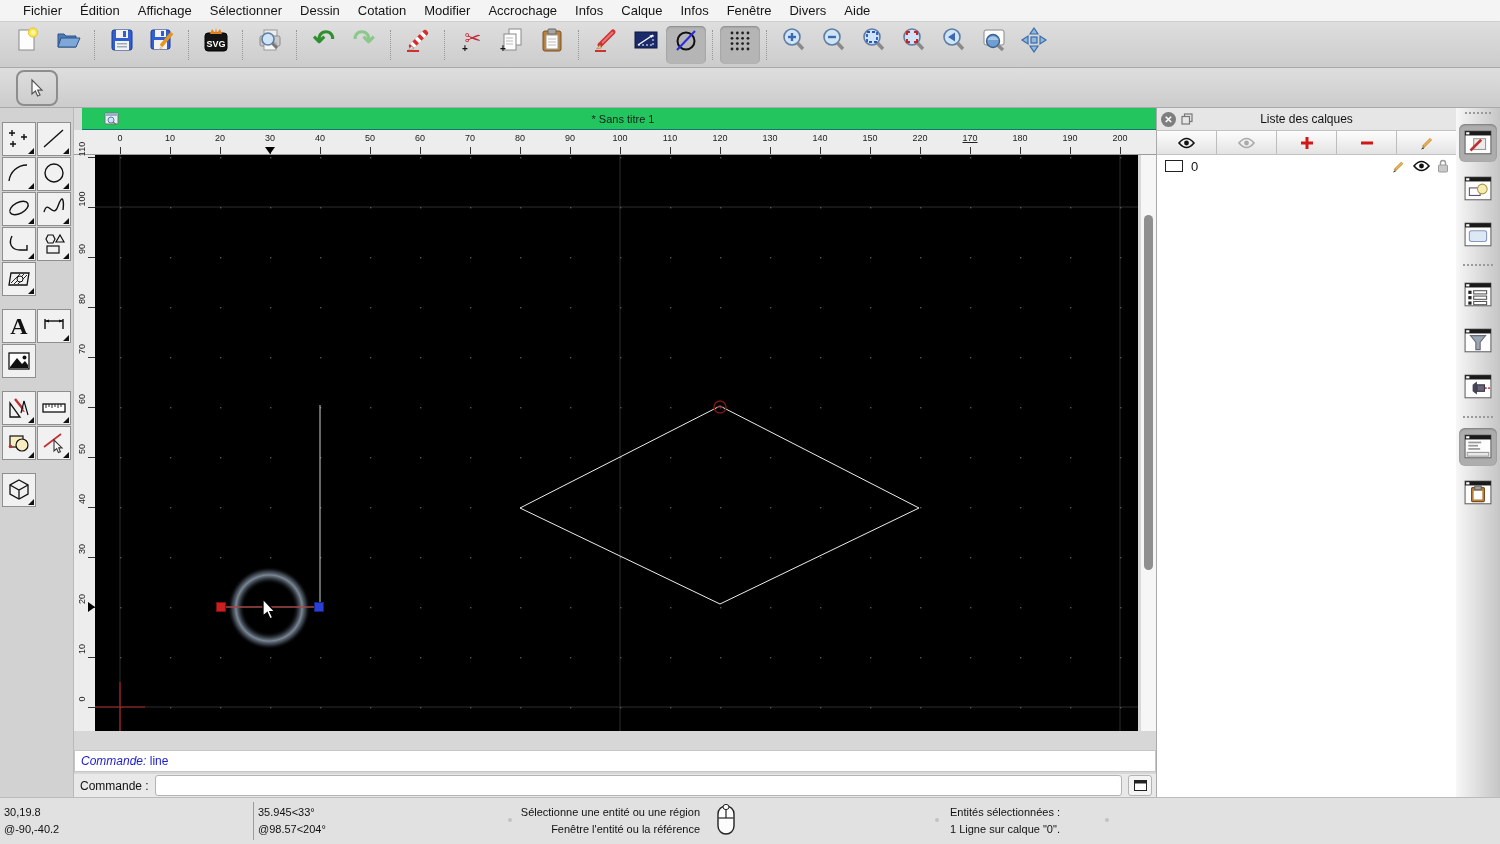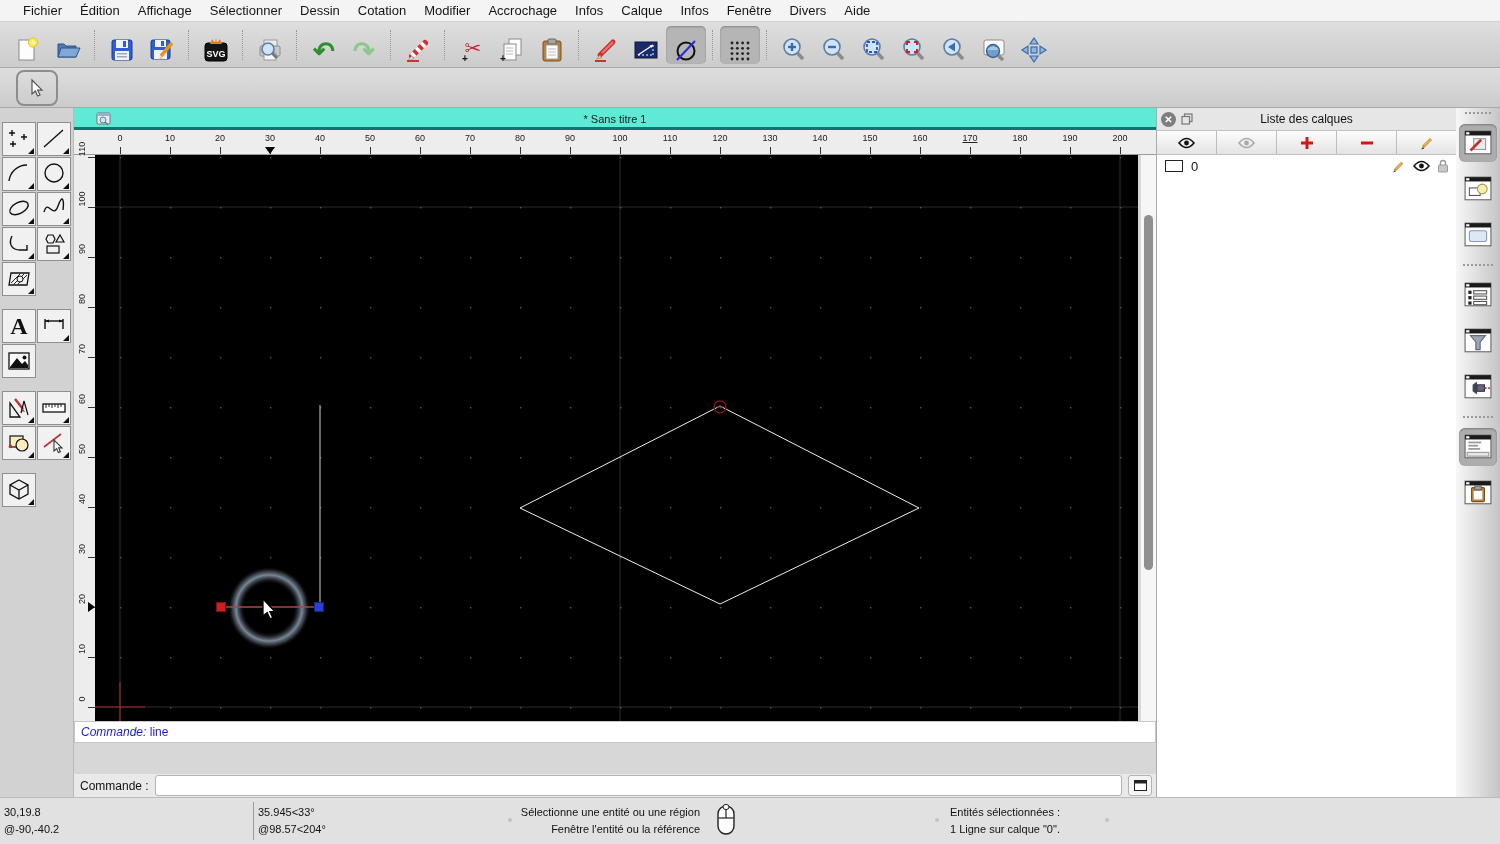--- a/index.html
+++ b/index.html
@@ -6,52 +6,52 @@
   #app{position:relative;width:1500px;height:844px;overflow:hidden;background:#d4d4d4;user-select:none;}
 
   
   .menubar{position:absolute;top:0;left:0;right:0;height:22px;background:#f4f4f4;border-bottom:1px solid #cfcfcf;display:flex;align-items:flex-start;padding-left:14px;box-sizing:border-box;}
   .menu-item{font-size:13px;color:#151515;padding:0 9px;line-height:22px;white-space:nowrap;}
 
   
   .toolbar{position:absolute;left:0;right:0;background:linear-gradient(#dedede,#cccccc);border-bottom:1px solid #a9a9a9;display:flex;align-items:center;box-sizing:border-box;}
   .tb1{top:22px;height:46px;padding-left:8px;}
   .tb2{top:68px;height:40px;padding-left:8px;}
-  .tbtn{width:40px;height:38px;display:flex;align-items:flex-end;justify-content:center;border-radius:5px;flex:0 0 auto;}
+  .tbtn{width:40px;height:38px;display:flex;align-items:flex-start;justify-content:center;border-radius:5px;flex:0 0 auto;}
   .tbtn.pressed{background:#b5b5b5;box-shadow:inset 0 1px 2px rgba(0,0,0,.25);}
   .tsep{width:1px;height:30px;border-left:1px dotted #979797;margin:0 6px;flex:0 0 auto;}
   .tool-active-btn{width:38px;height:32px;border:2px solid #8d8d8d;border-radius:8px;display:flex;align-items:center;justify-content:center;background:transparent;margin-left:8px;}
 
   
   .palette{position:absolute;left:0;top:108px;width:74px;height:689px;background:#d2d2d2;border-right:1px solid #b9b9b9;box-sizing:border-box;padding:14px 0 0 2px;}
   .prow{display:flex;}
   .pbtn{position:relative;width:34px;height:34px;background:#f1f1f1;border:1px solid #8f8f8f;margin:0 1px 1px 0;display:flex;align-items:center;justify-content:center;box-sizing:border-box;}
   .pbtn .tri{position:absolute;right:1px;bottom:1px;width:0;height:0;border-left:6px solid transparent;border-bottom:6px solid #111;}
   .pgap{height:12px;}
 
   
   .mdi{position:absolute;left:74px;top:108px;width:1082px;height:689px;background:#d7d7d7;}
-  .tabbar{position:absolute;left:0;top:0;width:100%;height:22px;background:#5eead4;border-bottom:3px solid #0f766e;box-sizing:border-box;}
+  .tabbar{position:absolute;left:8px;top:0;width:100%;height:22px;background:#22c55e;border-bottom:1px solid #0f766e;box-sizing:border-box;}
   .tabtitle{position:absolute;left:0;right:0;top:0;text-align:center;font-size:11px;color:#1c1c1c;line-height:22px;}
   .tabicon{position:absolute;left:22px;top:3px;}
   .hruler{position:absolute;left:0;top:22px;width:100%;height:25px;background:#ededed;border-bottom:1px solid #9b9b9b;box-sizing:border-box;}
   .htick{position:absolute;bottom:0;width:1px;height:7px;background:#333;}
   .hlab{position:absolute;top:3px;width:30px;margin-left:-15px;text-align:center;font-size:9px;color:#222;}
   .hmarker{position:absolute;bottom:0;width:0;height:0;margin-left:-5px;border-left:5px solid transparent;border-right:5px solid transparent;border-top:7px solid #000;}
   .vruler{position:absolute;left:0;top:47px;width:21px;height:576px;background:#ededed;}
   .vtick{position:absolute;right:0;width:7px;height:1px;background:#333;}
   .vlab{position:absolute;left:-6px;width:30px;height:12px;text-align:center;font-size:9px;color:#222;transform:rotate(-90deg);}
   .vmarker{position:absolute;right:0;width:0;height:0;margin-top:-5px;border-top:5px solid transparent;border-bottom:5px solid transparent;border-left:7px solid #000;}
   .canvas{position:absolute;left:21px;top:47px;width:1043px;height:576px;background:#000;overflow:hidden;}
   .vscroll{position:absolute;left:1066px;top:47px;width:16px;height:576px;background:#f6f6f6;border-left:1px solid #d8d8d8;box-sizing:border-box;}
   .vthumb{position:absolute;left:3px;width:9px;border-radius:5px;background:#8f8f8f;}
   .hscrollrow{position:absolute;left:0;top:623px;width:1082px;height:19px;background:#f6f6f6;border-top:1px solid #d8d8d8;box-sizing:border-box;}
   .hthumb{position:absolute;top:4px;height:10px;border-radius:5px;background:#8f8f8f;}
   .gridstatus{position:absolute;right:8px;top:1px;font-size:12px;color:#000;}
-  .cmdhist{position:absolute;left:0;top:613px;width:1082px;height:22px;background:#fff;border:1px solid #c6c6c6;box-sizing:border-box;font-size:12px;line-height:20px;padding-left:6px;color:#1b1bd0;}
+  .cmdhist{position:absolute;left:0;top:642px;width:1082px;height:22px;background:#fff;border:1px solid #c6c6c6;box-sizing:border-box;font-size:12px;line-height:20px;padding-left:6px;color:#1b1bd0;}
   .cmdhist .lbl{font-style:italic;}
   .cmdrow{position:absolute;left:0;top:666px;width:1082px;height:23px;background:#e9e9e9;display:flex;align-items:center;box-sizing:border-box;padding:0 4px;}
   .cmdlabel{font-size:12px;color:#111;margin:0 6px 0 2px;white-space:nowrap;}
   .cmdinput{flex:1;height:19px;border:1px solid #b3b3b3;border-radius:3px;background:#fff;font-size:12px;padding:0 4px;outline:none;font-family:"Liberation Sans",sans-serif;}
   .cmdbtn{width:22px;height:19px;margin-left:6px;background:#f4f4f4;border:1px solid #b3b3b3;border-radius:3px;display:flex;align-items:center;justify-content:center;}
 
   
   .layers{position:absolute;left:1156px;top:108px;width:300px;height:689px;background:#fff;border-left:1px solid #aaa;box-sizing:border-box;}
   .ltitle{position:absolute;left:0;top:0;width:100%;height:23px;background:#e6e6e6;border-bottom:1px solid #c2c2c2;box-sizing:border-box;}
   .ltitle .txt{position:absolute;left:0;right:0;text-align:center;font-size:12px;color:#111;line-height:23px;border-radius:6px;}
@@ -507,21 +507,21 @@
         <div class="hlab" style="left: 596px;">110</div>
         <div class="htick" style="left: 646px;"></div>
         <div class="hlab" style="left: 646px;">120</div>
         <div class="htick" style="left: 696px;"></div>
         <div class="hlab" style="left: 696px;">130</div>
         <div class="htick" style="left: 746px;"></div>
         <div class="hlab" style="left: 746px;">140</div>
         <div class="htick" style="left: 796px;"></div>
         <div class="hlab" style="left: 796px;">150</div>
         <div class="htick" style="left: 846px;"></div>
-        <div class="hlab" style="left: 846px;">160</div>
+        <div class="hlab" style="left: 846px;">220</div>
         <div class="htick" style="left: 896px;"></div>
         <div class="hlab" style="left: 896px; text-decoration: underline;">170</div>
         <div class="htick" style="left: 946px;"></div>
         <div class="hlab" style="left: 946px;">180</div>
         <div class="htick" style="left: 996px;"></div>
         <div class="hlab" style="left: 996px;">190</div>
         <div class="htick" style="left: 1046px;"></div>
         <div class="hlab" style="left: 1046px;">200</div>
         <div class="hmarker" style="left: 196px;"></div>
       </div>

